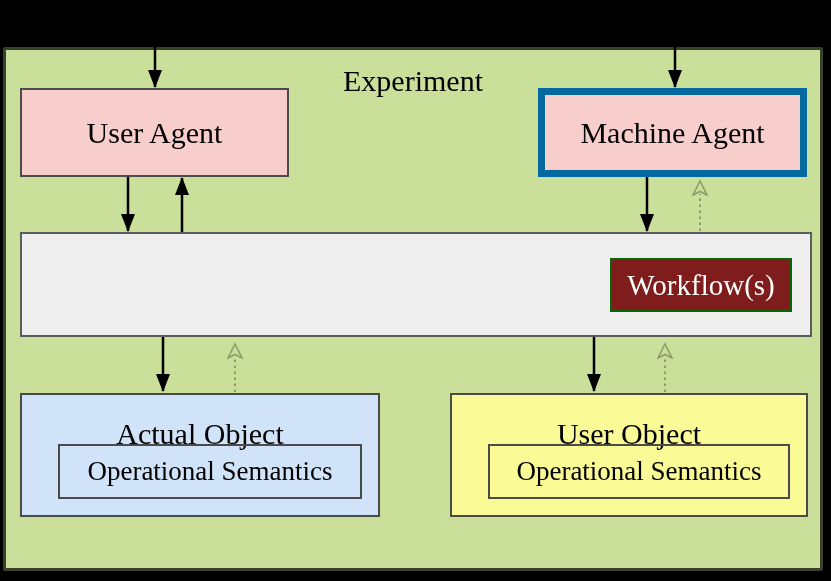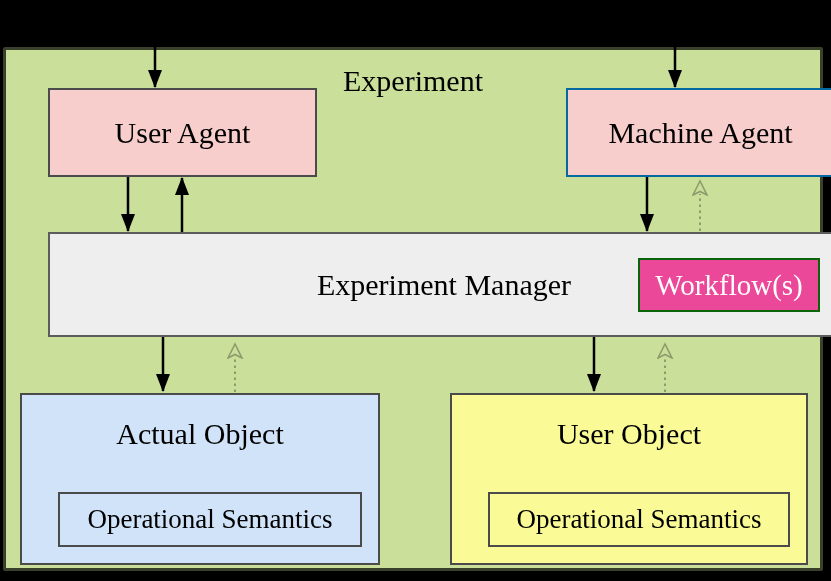--- a/index.html
+++ b/index.html
@@ -10,35 +10,35 @@
   .frame{
     position:absolute;left:3px;top:47px;width:820px;height:524px;
     background:#c9df9a;border:3px solid #39402b;border-radius:2px;box-sizing:border-box;
   }
   .diagram-title{
     position:absolute;left:0;top:14px;width:100%;text-align:center;
     font-size:30px;line-height:34px;
   }
   .node{
     position:absolute;box-sizing:border-box;display:flex;align-items:center;justify-content:center;
-    font-size:30px;text-align:center;margin-left:28px;
+    font-size:30px;text-align:center;
   }
   .user-agent{left:14px;top:38px;width:269px;height:89px;background:#f8cecc;border:2px solid #4b4b4b;}
-  .machine-agent{left:532px;top:38px;width:269px;height:89px;background:#f8cecc;border:2px solid #0369a1;}
+  .machine-agent{left:532px;top:38px;width:269px;height:89px;background:#f8cecc;border:7px solid #0369a1;}
   .manager{
     left:14px;top:182px;width:792px;height:105px;background:#eeeeee;border:2px solid #5c5c5c;
     flex-direction:column;line-height:35px;
   }
   .workflow{
     position:absolute;right:18px;top:24px;width:182px;height:54px;box-sizing:border-box;
-    background:#ec4899;border:2px solid #09640a;color:#ffffff;
+    background:#7f1d1d;border:2px solid #09640a;color:#ffffff;
     display:flex;align-items:center;justify-content:center;font-size:29px;
   }
   .object-box{
-    position:absolute;top:343px;height:172px;box-sizing:border-box;border:2px solid #4b4b4b;
+    position:absolute;top:343px;height:124px;box-sizing:border-box;border:2px solid #4b4b4b;
   }
   .actual-object{left:14px;width:360px;background:#d0e3f8;}
   .twin-object{left:444px;width:358px;background:#fafb96;}
   .object-label{
     position:absolute;left:0;top:22px;width:100%;text-align:center;font-size:30px;line-height:34px;
   }
   .semantics-box{
     position:absolute;left:16px;right:16px;bottom:16px;height:55px;box-sizing:border-box;
     border:2px solid #4b4b4b;display:flex;align-items:center;justify-content:center;
     font-size:27px;background:transparent;margin-left:20px;
@@ -56,21 +56,20 @@
 
     <div class="node user-agent">
       <span>User Agent</span>
     </div>
 
     <div class="node machine-agent">
       <span>Machine Agent</span>
     </div>
 
     <div class="node manager">
-      <span>Experiment Manager</span>
       <div class="workflow">
         <span>Workflow(s)</span>
       </div>
     </div>
 
     <div class="object-box actual-object">
       <div class="object-label">Actual Object</div>
       <div class="semantics-box">
         <span>Operational Semantics</span>
       </div>

